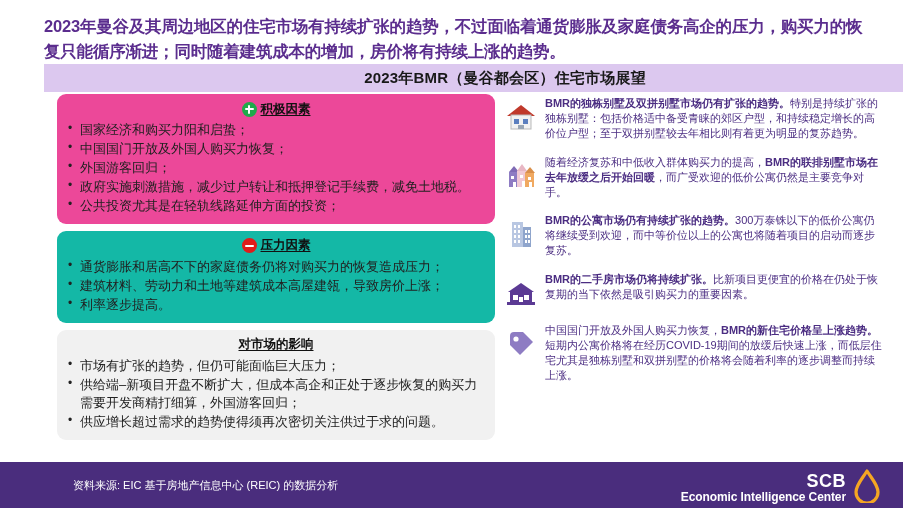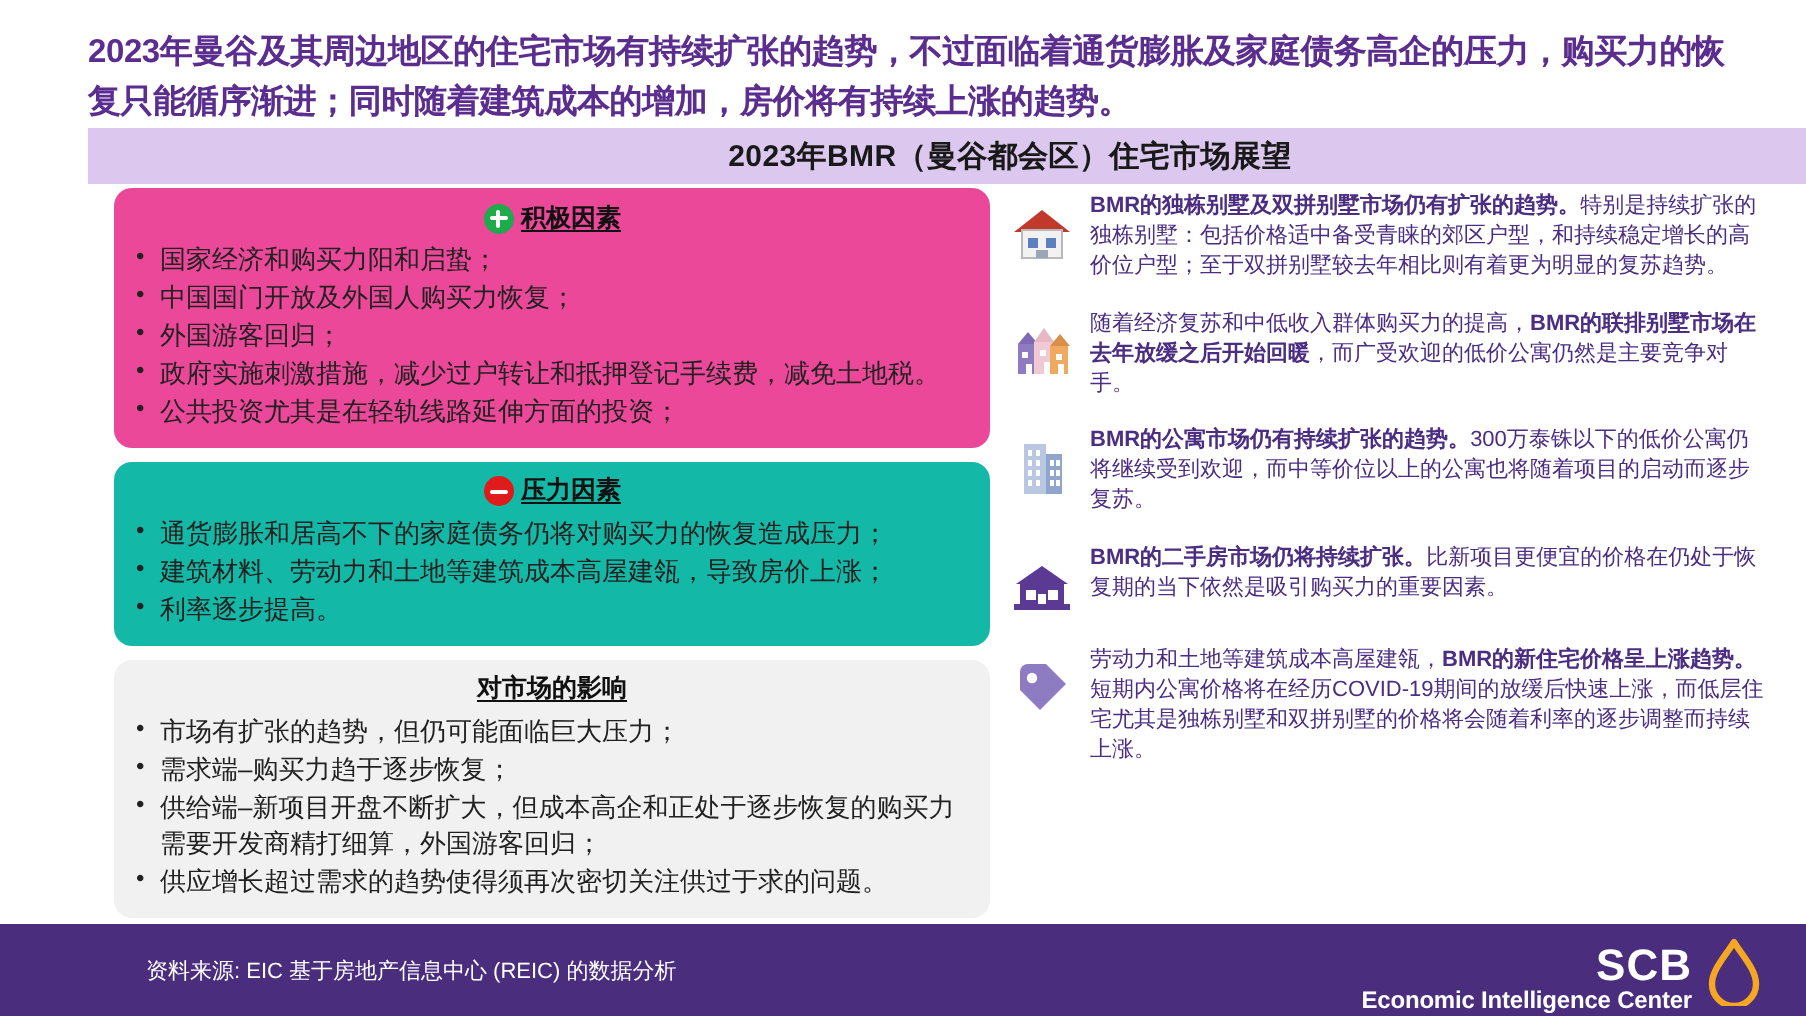--- a/index.html
+++ b/index.html
@@ -194,21 +194,21 @@
     display: flex;
     align-items: center;
     gap: 7px;
   }
   .logo-text {
     text-align: right;
     color: #ffffff;
     line-height: 1.05;
   }
   .logo-scb {
-    font-size: 22px;
+    font-size: 18px;
     font-weight: bold;
     letter-spacing: 0.5px;
   }
   .logo-eic {
     font-size: 12px;
     font-weight: bold;
     letter-spacing: -0.1px;
   }
 </style>
 </head>
@@ -249,21 +249,20 @@
         <li>利率逐步提高。</li>
       </ul>
     </div>
 
     <div class="card impact">
       <div class="card-head">
         <span class="card-title">对市场的影响</span>
       </div>
       <ul class="bullets">
         <li>市场有扩张的趋势，但仍可能面临巨大压力；</li>
-        <li>需求端–购买力趋于逐步恢复；</li>
         <li>供给端–新项目开盘不断扩大，但成本高企和正处于逐步恢复的购买力需要开发商精打细算，外国游客回归；</li>
         <li>供应增长超过需求的趋势使得须再次密切关注供过于求的问题。</li>
       </ul>
     </div>
   </div>
 
   <div class="right-col">
 
     <div class="r-item">
       <span class="r-icon">
@@ -338,21 +337,21 @@
       <span class="r-text"><b>BMR的二手房市场仍将持续扩张。</b><span>比新项目更便宜的价格在仍处于恢复期的当下依然是吸引购买力的重要因素。</span></span>
     </div>
 
     <div class="r-item">
       <span class="r-icon">
         <svg width="32" height="32" viewBox="0 0 32 32">
           <path d="M18 4 L28 14 L15 27 L5 17 L5 8 A4 4 0 0 1 9 4 Z" fill="#8e7cc3"></path>
           <circle cx="11" cy="11" r="2.6" fill="#ffffff"></circle>
         </svg>
       </span>
-      <span class="r-text"><span>劳动力和土地等建筑成本高屋建瓴，</span><b>BMR的新住宅价格呈上涨趋势。</b><span>短期内公寓价格将在经历COVID-19期间的放缓后快速上涨，而低层住宅尤其是独栋别墅和双拼别墅的价格将会随着利率的逐步调整而持续上涨。</span></span>
+      <span class="r-text"><span>中国国门开放及外国人购买力恢复，</span><b>BMR的新住宅价格呈上涨趋势。</b><span>短期内公寓价格将在经历COVID-19期间的放缓后快速上涨，而低层住宅尤其是独栋别墅和双拼别墅的价格将会随着利率的逐步调整而持续上涨。</span></span>
     </div>
   </div>
 
   <div class="footer">
     <div class="footer-source">资料来源: EIC 基于房地产信息中心 (REIC) 的数据分析</div>
     <div class="logo-wrap">
       <div class="logo-text">
         <div class="logo-scb">SCB</div>
         <div class="logo-eic">Economic Intelligence Center</div>
       </div>

